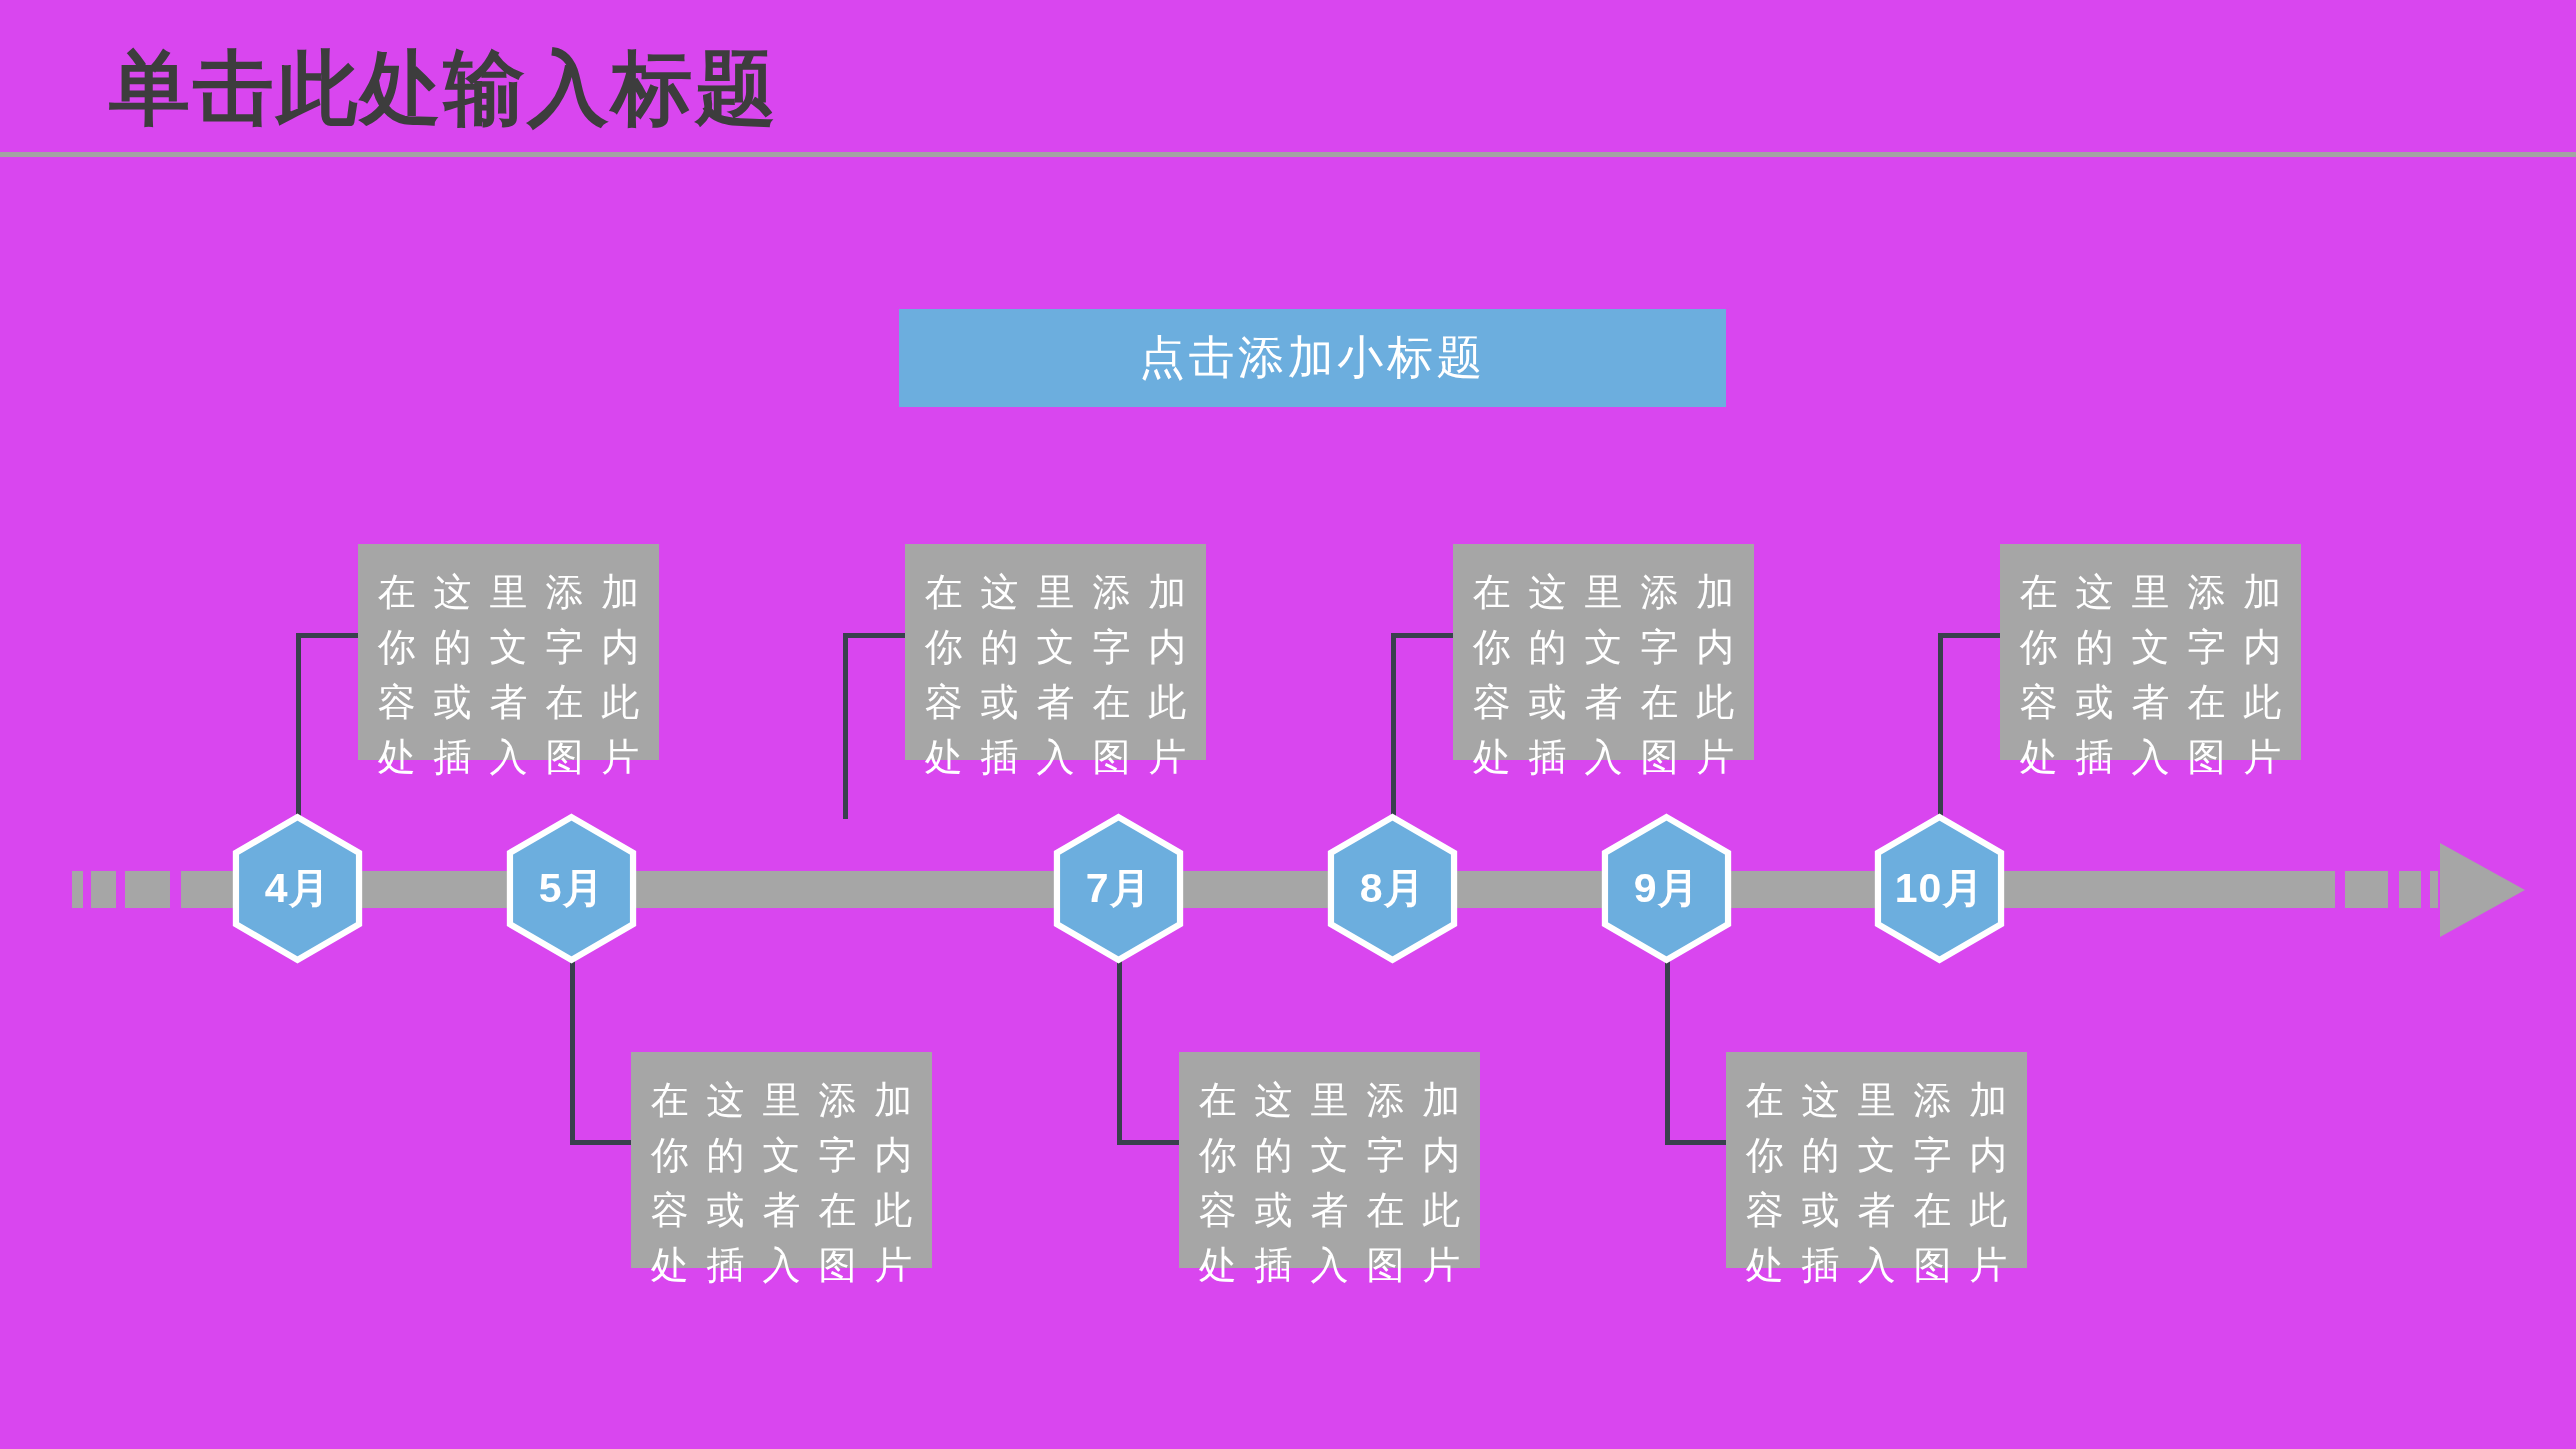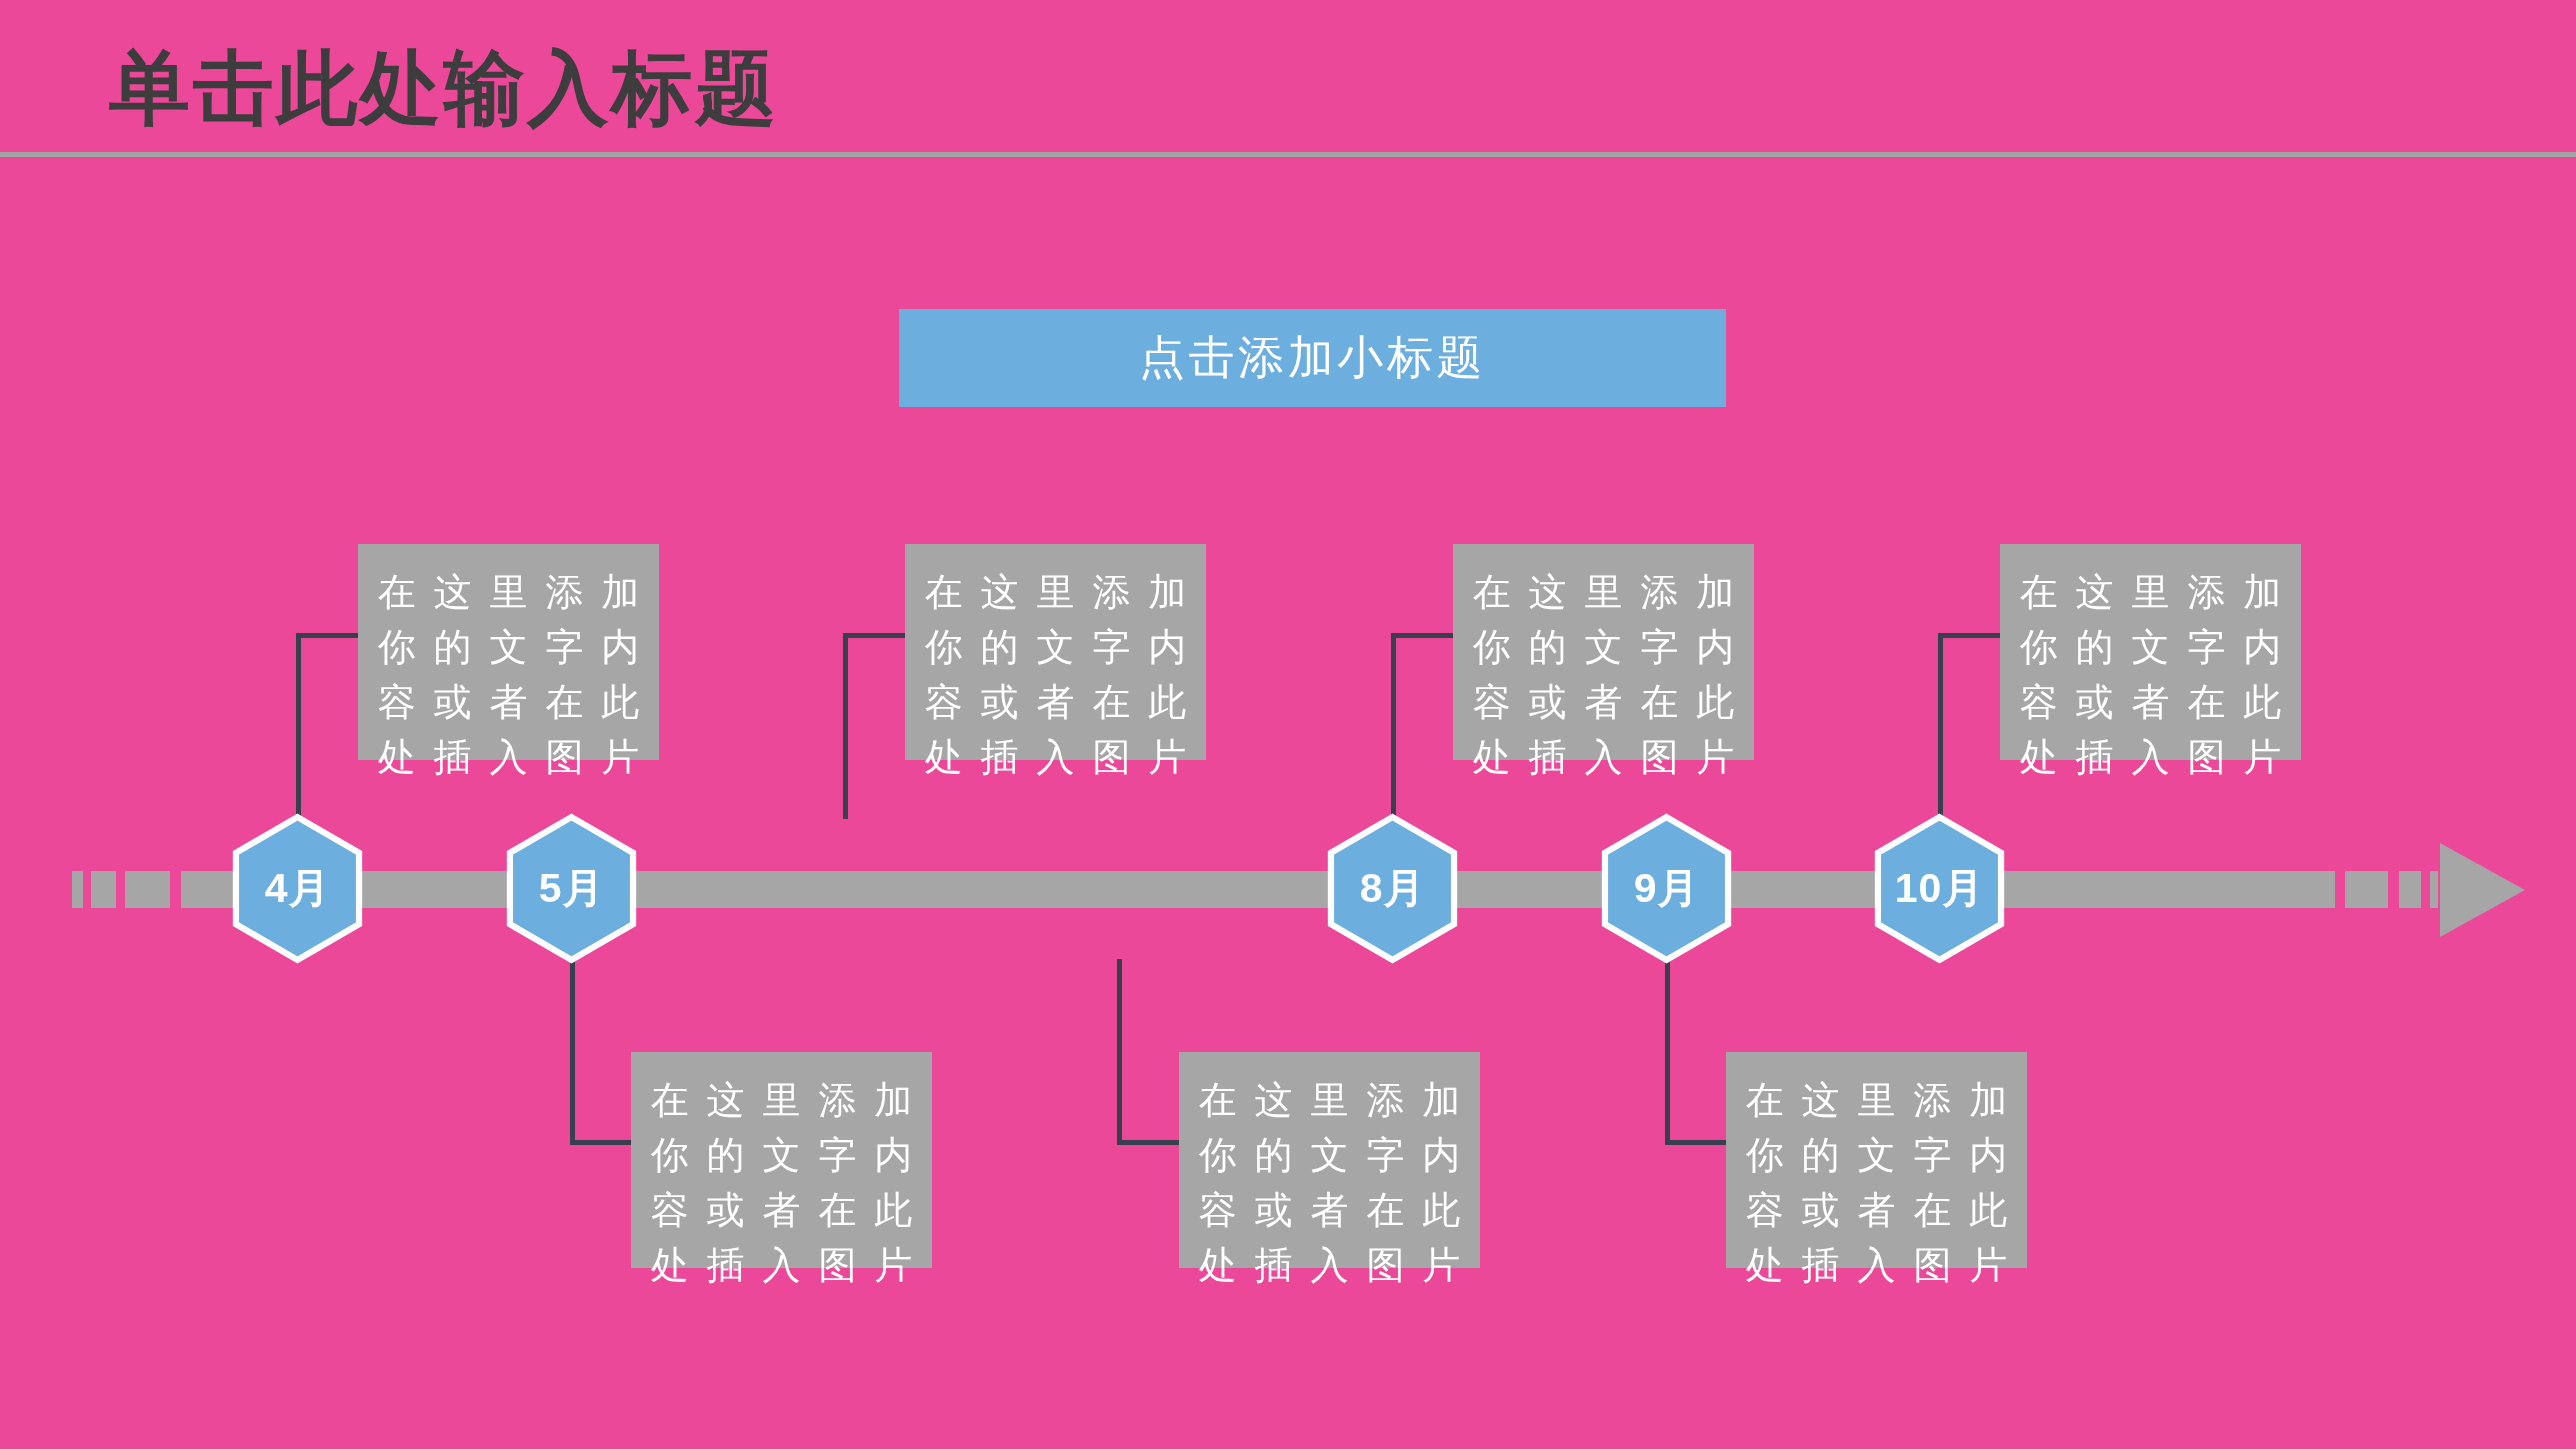--- a/index.html
+++ b/index.html
@@ -1,17 +1,17 @@
 <!DOCTYPE html>
 <html style="font-size:14.3px"><head>
 <meta charset="utf-8">
 <style>
   html,body{margin:0;padding:0;background:#ffffff;}
   body{font-family:"Liberation Sans","DejaVu Sans",sans-serif;}
-  .slide{position:relative;width:2576px;height:1449px;background:#ec4899;overflow:hidden;}
+  .slide{position:relative;width:2576px;height:1449px;background:#d946ef;overflow:hidden;}
 
   
   .slide-title{
     position:absolute;left:109px;top:45px;
     font-size:81px;line-height:86px;font-weight:900;
     color:#3d3d3d;letter-spacing:2.7px;white-space:nowrap;
   }
   .title-rule{
     position:absolute;left:0;top:152px;width:2576px;height:5.4px;
     background:#a3a3a3;
@@ -146,20 +146,26 @@
       <polygon points="80,8 149,48 149,128 80,168 11,128 11,48" fill="#6caede" stroke="#ffffff" stroke-width="7"></polygon>
     </svg>
     <div class="hex-label">4月</div>
   </div>
   <div class="hex" style="left:500px;">
     <svg width="143" height="157" viewBox="0 0 160 176">
       <polygon points="80,8 149,48 149,128 80,168 11,128 11,48" fill="#6caede" stroke="#ffffff" stroke-width="7"></polygon>
     </svg>
     <div class="hex-label">5月</div>
   </div>
+  <div class="hex" style="left:1047px;">
+    <svg width="143" height="157" viewBox="0 0 160 176">
+      <polygon points="80,8 149,48 149,128 80,168 11,128 11,48" fill="#6caede" stroke="#ffffff" stroke-width="7"></polygon>
+    </svg>
+    <div class="hex-label">7月</div>
+  </div>
   <div class="hex" style="left:1321px;">
     <svg width="143" height="157" viewBox="0 0 160 176">
       <polygon points="80,8 149,48 149,128 80,168 11,128 11,48" fill="#6caede" stroke="#ffffff" stroke-width="7"></polygon>
     </svg>
     <div class="hex-label">8月</div>
   </div>
   <div class="hex" style="left:1595px;">
     <svg width="143" height="157" viewBox="0 0 160 176">
       <polygon points="80,8 149,48 149,128 80,168 11,128 11,48" fill="#6caede" stroke="#ffffff" stroke-width="7"></polygon>
     </svg>

